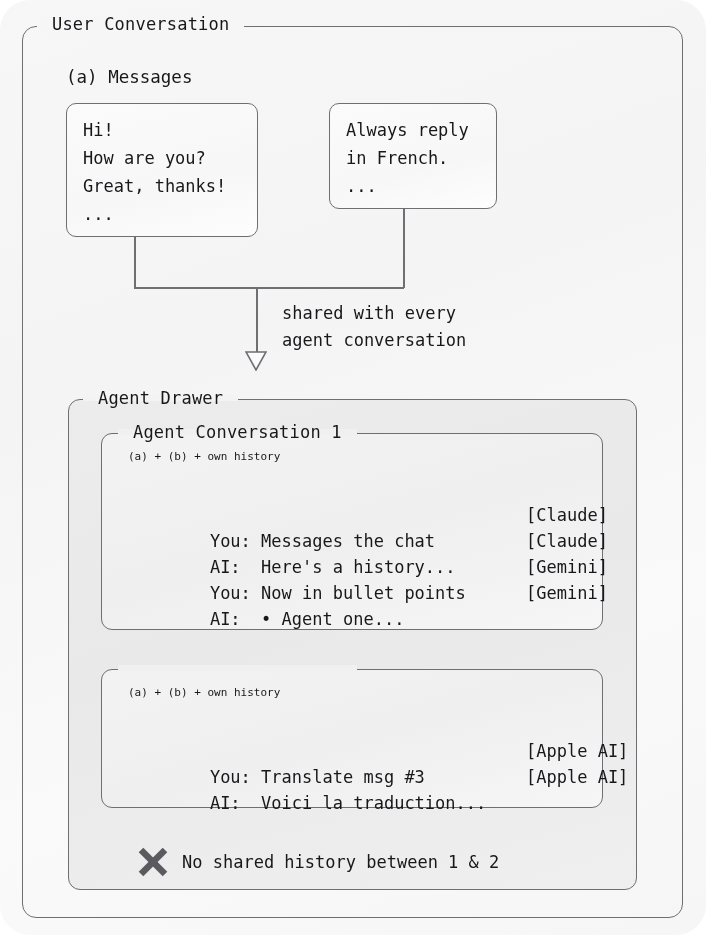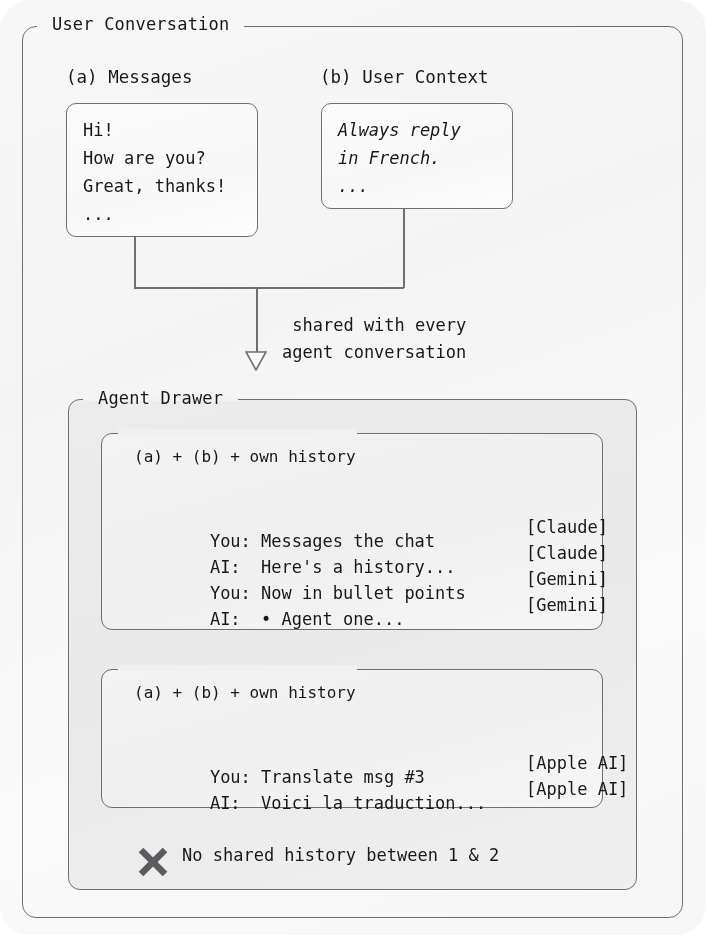--- a/index.html
+++ b/index.html
@@ -63,23 +63,23 @@
     border: 1.6px solid #6e6e73;
     border-radius: 11px;
     background: linear-gradient(165deg, #f3f3f4 0%, #efeff0 50%, #f6f6f7 100%);
   }
 
   #conv-1 { left: 101px; top: 433px; width: 502px; height: 197px; }
   #conv-2 { left: 101px; top: 669px; width: 502px; height: 139px; }
 
   .conv-sub {
     position: absolute;
-    left: 32px;
+    left: 26px;
     top: 12px;
-    font-size: 16px;
+    font-size: 11px;
     color: #18181b;
     white-space: pre;
     line-height: 22px;
   }
   .conv-lines {
     position: absolute;
     left: 26px;
     font-size: 17px;
     color: #18181b;
     line-height: 26px;
@@ -90,39 +90,39 @@
   .conv-row {
     position: relative;
     height: 26px;
     white-space: pre;
   }
   .conv-row .role   { display: inline-block; }
   .conv-row .text   { display: inline-block; }
   .conv-row .model  {
     position: absolute;
     left: 398px;
-    top: 12px;
+    top: 0;
     white-space: pre;
   }
 
   
   .bubble {
     position: absolute;
     box-sizing: border-box;
     border: 1.6px solid #6e6e73;
     border-radius: 10px;
     background: linear-gradient(165deg, #fbfbfb 0%, #f7f7f8 60%, #fdfdfd 100%);
     font-size: 17px;
     color: #18181b;
     line-height: 28px;
     padding: 12px 14px 12px 16px;
     white-space: pre;
   }
   #messages-box { left: 66px; top: 103px; width: 192px; height: 134px; }
-  #context-box  { left: 321px; top: 103px; width: 192px; height: 106px; font-style: italic; }
+  #context-box  { left: 329px; top: 103px; width: 168px; height: 106px; }
 
   .section-label {
     position: absolute;
     font-size: 17.5px;
     color: #18181b;
     white-space: nowrap;
   }
   #label-messages { left: 66px; top: 67px; }
   #label-context  { left: 320px; top: 67px; }
 
@@ -147,29 +147,29 @@
     height: 20px;
   }
 
   .caption {
     position: absolute;
     font-size: 17px;
     color: #18181b;
     line-height: 27px;
     white-space: pre;
   }
-  #shared-caption { left: 282px; top: 312px; text-align: right; }
+  #shared-caption { left: 282px; top: 300px; }
 
   
   #footer-note {
     position: absolute;
     left: 136px;
     top: 845px;
     display: flex;
-    align-items: flex-start;
+    align-items: center;
     gap: 12px;
   }
   #x-icon {
     width: 34px;
     height: 34px;
     flex: 0 0 auto;
   }
   #footer-text {
     font-size: 17px;
     color: #18181b;
@@ -183,21 +183,20 @@
 
   <div class="frame" id="outer-frame"></div>
   <div class="frame-title" style="left: 44px; top: 14px; background: linear-gradient(90deg, rgb(246, 246, 247), rgb(246, 246, 247)); position: absolute; z-index: 2;">User Conversation</div>
 
   <div class="section-label" id="label-messages">(a) Messages</div>
   <div class="bubble" id="messages-box">Hi!
 How are you?
 Great, thanks!
 ...</div>
 
-  <div class="section-label" id="label-context">(b) User Context</div>
   <div class="bubble" id="context-box">Always reply
 in French.
 ...</div>
 
   <div class="line vline" id="line-msg-down"></div>
   <div class="line vline" id="line-ctx-down"></div>
   <div class="line hline" id="line-join"></div>
   <div class="line vline" id="line-arrow-down"></div>
 
   <svg id="arrow-head" viewBox="0 0 22 20">
@@ -220,20 +219,21 @@
         <span class="role">AI: </span><span> </span><span class="text">Here's a history...</span><span class="model">[Claude]</span>
       </div>
       <div class="conv-row">
         <span class="role">You:</span><span> </span><span class="text">Now in bullet points</span><span class="model">[Gemini]</span>
       </div>
       <div class="conv-row">
         <span class="role">AI: </span><span> </span><span class="text">• Agent one...</span><span class="model">[Gemini]</span>
       </div>
     </div>
   </div>
+  <div class="frame-title" style="left: 125px; top: 422px; position: absolute; z-index: 2;">Agent Conversation 1</div>
 
   <div class="conv" id="conv-2">
     <div class="conv-sub">(a) + (b) + own history</div>
     <div class="conv-lines">
       <div class="conv-row">
         <span class="role">You:</span><span> </span><span class="text">Translate msg #3</span><span class="model">[Apple AI]</span>
       </div>
       <div class="conv-row">
         <span class="role">AI: </span><span> </span><span class="text">Voici la traduction...</span><span class="model">[Apple AI]</span>
       </div>

